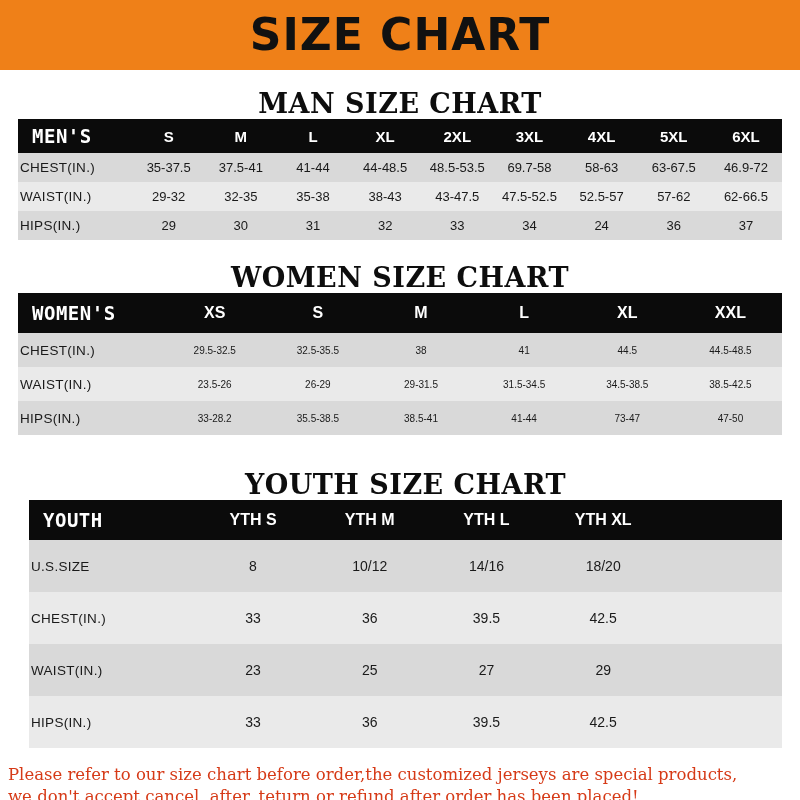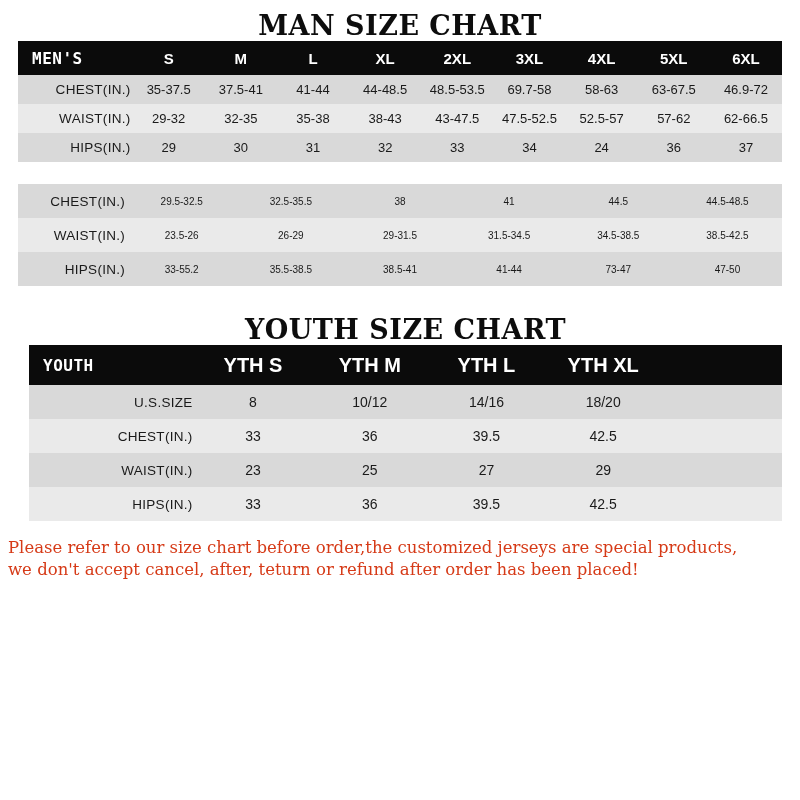--- a/index.html
+++ b/index.html
@@ -61,63 +61,66 @@
     color: #ffffff;
     font-weight: bold;
     font-size: 15px;
     height: 34px;
     padding: 0 2px;
   }
   .hdr-row td.rowlabel {
     text-align: left;
     padding-left: 14px;
     font-family: "DejaVu Sans Mono", monospace;
-    font-size: 16px;
+    font-size: 19px;
     letter-spacing: 0.5px;
   }
   .body-row td {
     height: 29px;
     padding: 0 2px;
   }
   .body-row td.rowlabel {
-    text-align: right;
+    text-align: left;
     font-size: 13.5px;
     letter-spacing: 0.3px;
   }
   .stripe-a { background: #d9d9d9; }
   .stripe-b { background: #eaeaea; }
 
-  .men-wrap { margin-top: 10px; }
+  .men-wrap { margin-top: 18px; }
   .women-wrap { margin-top: 8px; }
-  .youth-wrap { margin-top: 8px; padding-left: 29px; }
+  .youth-wrap { margin-top: 14px; padding-left: 29px; }
 
   .women-hdr td { height: 40px; font-size: 16px; }
   .women-body td { height: 34px; font-size: 10px; }
-  .youth-hdr td { height: 40px; font-size: 20px; }
-  .youth-body td { height: 34px; font-size: 14px; }
+  .youth-hdr td { height: 40px; font-size: 16px; }
+  .youth-body td { height: 52px; font-size: 14px; }
 
   .gap-sm { height: 14px; }
   .gap-md { height: 20px; }
 
   .footer-note {
     margin-top: 16px;
     padding: 0 8px;
     color: #d63a17;
     font-family: "DejaVu Serif", serif;
     font-size: 16.5px;
     line-height: 1.35;
     text-align: left;
   }
   .footer-note div { white-space: nowrap; }
 </style>
 </head>
 <body>
 
 <div id="page">
 
+  <div class="banner">
+    <div class="banner-title">SIZE CHART</div>
+  </div>
 
   <div class="section men-wrap">
     <div class="section-title">MAN SIZE CHART</div>
     <table class="table">
       <tbody>
           <tr class="hdr-row">
         <td class="rowlabel" style="width:15%">MEN'S</td>
         <td>S</td>
         <td>M</td>
         <td>L</td>
@@ -164,43 +167,53 @@
         <td>36</td>
         <td>37</td>
       </tr>
     </tbody>
       </table>
   </div>
 
   <div class="gap-sm"></div>
 
   <div class="section women-wrap">
+    <div class="section-title">WOMEN SIZE CHART</div>
     <table class="table">
       <tbody>
+          <tr class="hdr-row women-hdr">
+        <td class="rowlabel" style="width:19%">WOMEN'S</td>
+        <td>XS</td>
+        <td>S</td>
+        <td>M</td>
+        <td>L</td>
+        <td>XL</td>
+        <td>XXL</td>
+      </tr>
       <tr class="body-row women-body stripe-a">
         <td class="rowlabel">CHEST(IN.)</td>
         <td>29.5-32.5</td>
         <td>32.5-35.5</td>
         <td>38</td>
         <td>41</td>
         <td>44.5</td>
         <td>44.5-48.5</td>
       </tr>
       <tr class="body-row women-body stripe-b">
         <td class="rowlabel">WAIST(IN.)</td>
         <td>23.5-26</td>
         <td>26-29</td>
         <td>29-31.5</td>
         <td>31.5-34.5</td>
         <td>34.5-38.5</td>
         <td>38.5-42.5</td>
       </tr>
       <tr class="body-row women-body stripe-a">
         <td class="rowlabel">HIPS(IN.)</td>
-        <td>33-55.2</td>
+        <td>33-28.2</td>
         <td>35.5-38.5</td>
         <td>38.5-41</td>
         <td>41-44</td>
         <td>73-47</td>
         <td>47-50</td>
       </tr>
     </tbody>
       </table>
   </div>
 

